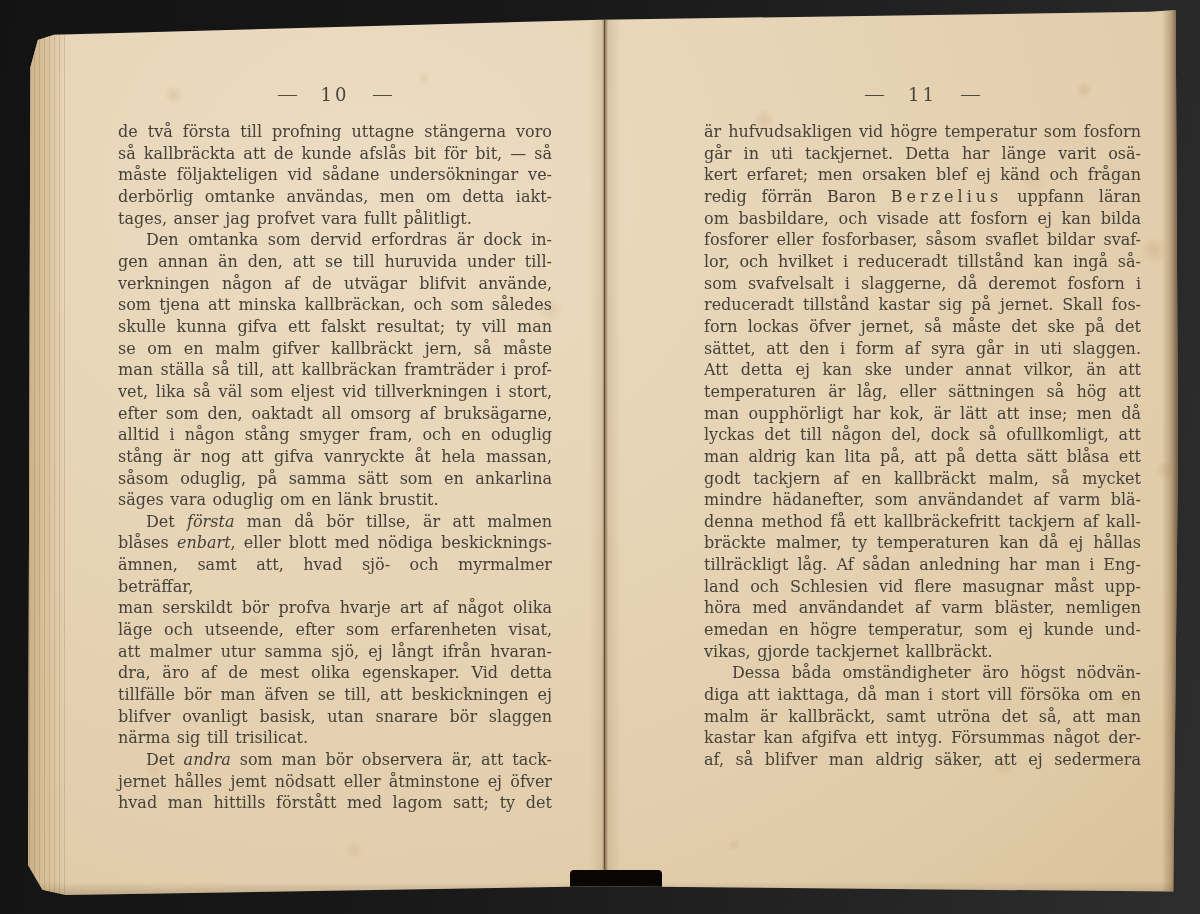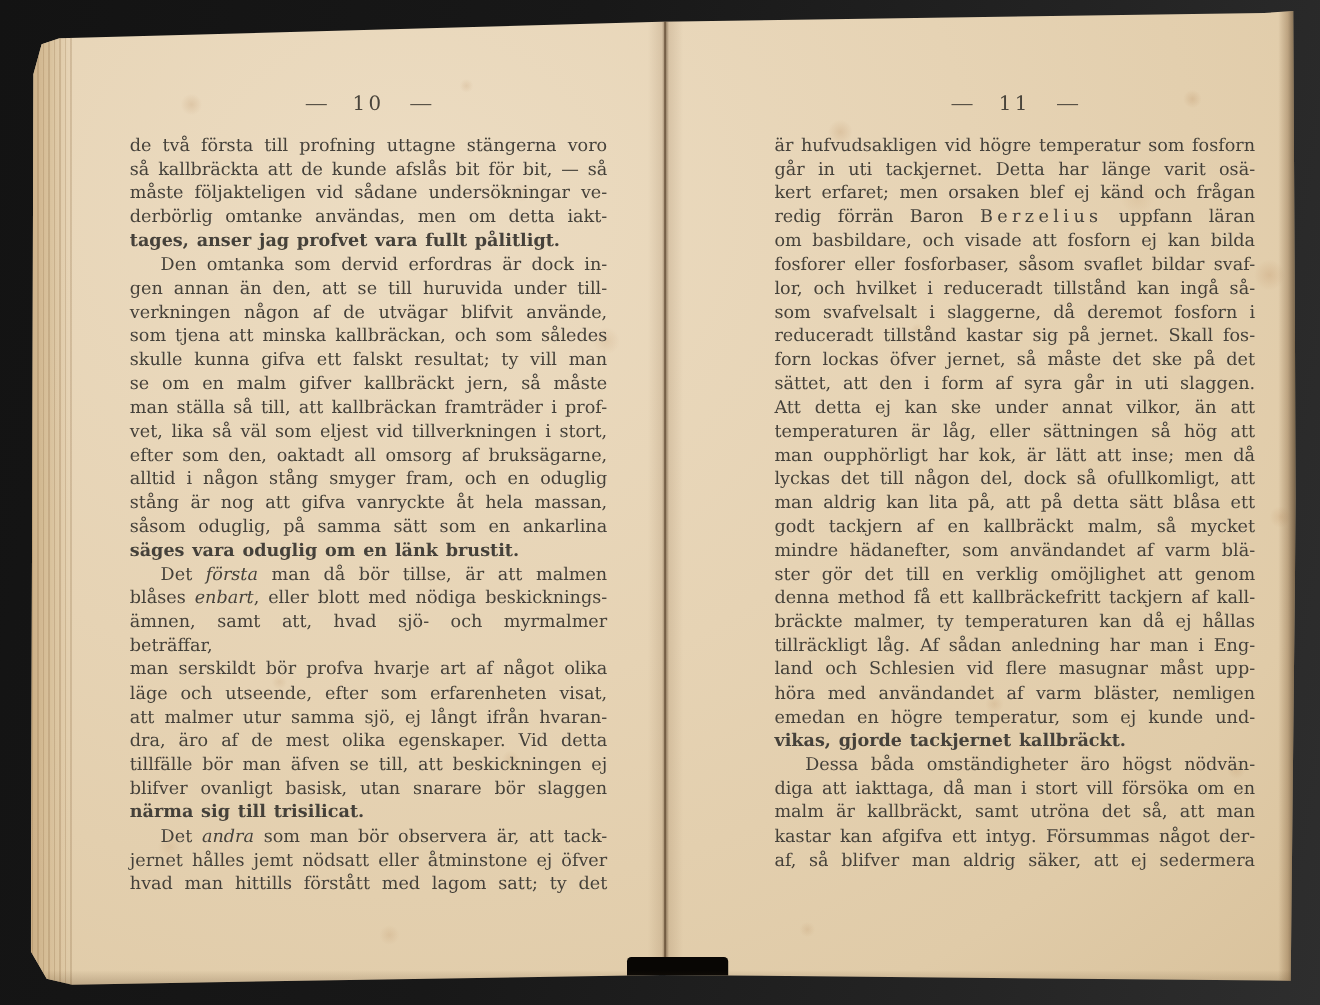--- a/index.html
+++ b/index.html
@@ -83,21 +83,21 @@
     display:flex;justify-content:center;align-items:center;gap:26px;
     height:22px;margin-bottom:15px;font-size:15px;color:#4a453c;
   }
   .running-head .dash{letter-spacing:0;transform:scaleX(1.4);}
   .running-head .pagenum{letter-spacing:3px;font-size:18px;}
   .line{
     text-align:justify;text-align-last:justify;
     word-spacing:1.5px;white-space:normal;
   }
   .line.indent{text-indent:28px;}
-  .line.end{text-align-last:left;font-weight:bold;}
+  .line.end{text-align-last:left;}
   .line i{}
   .line .sp{letter-spacing:4px;}
 </style>
 </head>
 <body>
 
 <div class="stage">
 
   <div class="book">
     <div class="spots"></div>
@@ -168,21 +168,20 @@
         <div class="line">reduceradt tillstånd kastar sig på jernet.  Skall fos-</div>
         <div class="line">forn lockas öfver jernet, så måste det ske på det</div>
         <div class="line">sättet, att den i form af syra går in uti slaggen.</div>
         <div class="line">Att detta ej kan ske under annat vilkor, än att</div>
         <div class="line">temperaturen är låg, eller sättningen så hög att</div>
         <div class="line">man oupphörligt har kok, är lätt att inse; men då</div>
         <div class="line">lyckas det till någon del, dock så ofullkomligt, att</div>
         <div class="line">man aldrig kan lita på, att på detta sätt blåsa ett</div>
         <div class="line">godt tackjern af en kallbräckt malm, så mycket</div>
         <div class="line">mindre hädanefter, som användandet af varm blä-</div>
-        <div class="line">ster gör det till en verklig omöjlighet att genom</div>
         <div class="line">denna method få ett kallbräckefritt tackjern af kall-</div>
         <div class="line">bräckte malmer, ty temperaturen kan då ej hållas</div>
         <div class="line">tillräckligt låg.  Af sådan anledning har man i Eng-</div>
         <div class="line">land och Schlesien vid flere masugnar måst upp-</div>
         <div class="line">höra med användandet af varm bläster, nemligen</div>
         <div class="line">emedan en högre temperatur, som ej kunde und-</div>
         <div class="line end">vikas, gjorde tackjernet kallbräckt.</div>
         <div class="line indent">Dessa båda omständigheter äro högst nödvän-</div>
         <div class="line">diga att iakttaga, då man i stort vill försöka om en</div>
         <div class="line">malm är kallbräckt, samt utröna det så, att man</div>

